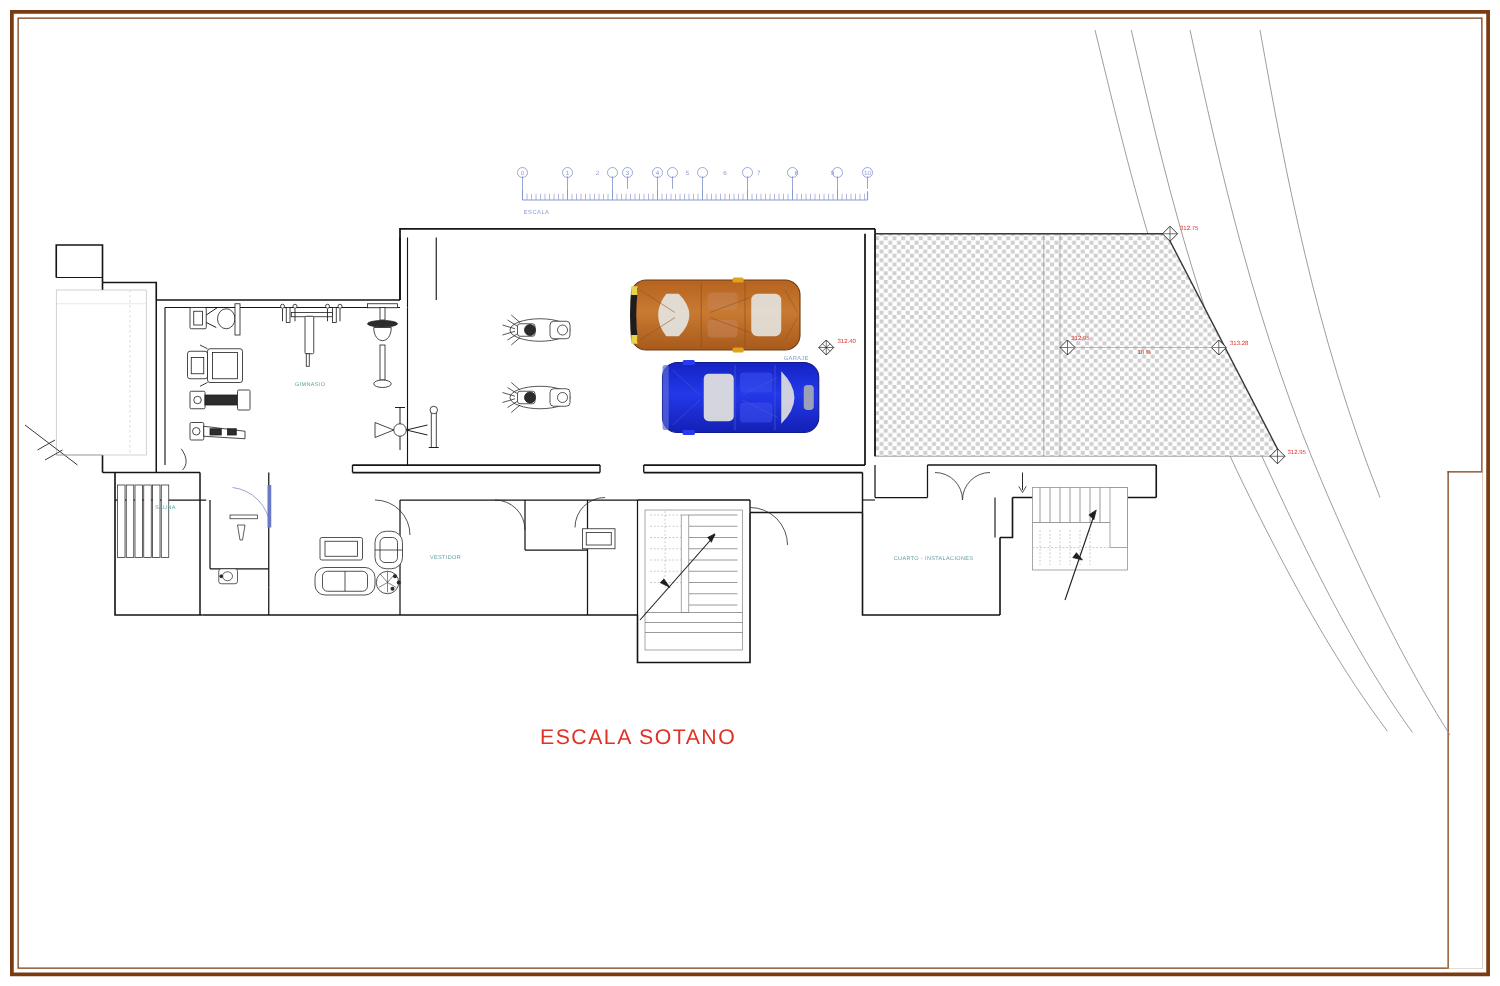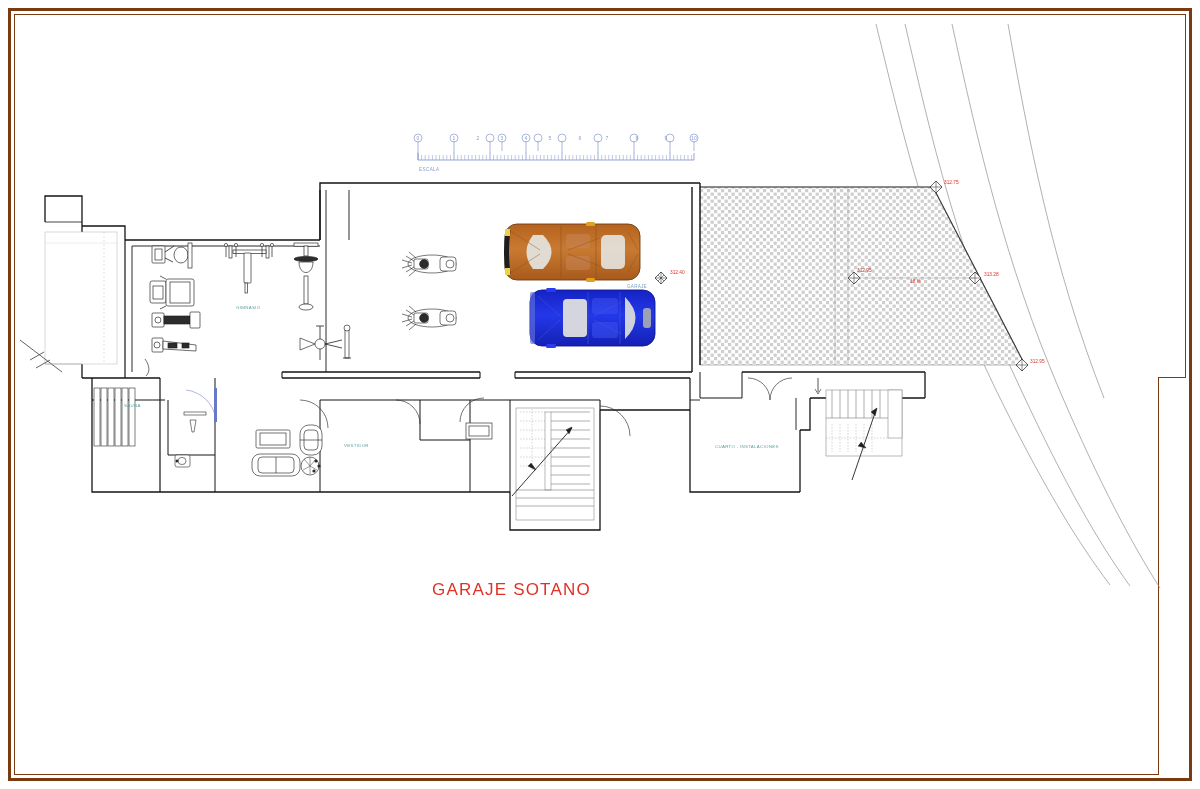--- a/index.html
+++ b/index.html
@@ -565,15 +565,15 @@
     </g>
 
     <text class="lbl-teal" x="236" y="309">GIMNASIO</text>
     <text class="lbl-teal" x="124" y="407">SAUNA</text>
     <text class="lbl-teal" x="344" y="447">VESTIDOR</text>
     <text class="lbl-blue" x="627" y="288">GARAJE</text>
     <text class="lbl-teal" x="715" y="448">CUARTO - INSTALACIONES</text>
 
   </svg>
 
-  <div class="title" style="left:432px; top:580px;">GARAJE SOTANO</div>
+  <div class="title" style="left:432px; top:580px;">ESCALA SOTANO</div>
 
 </div>
 
 </body></html>

